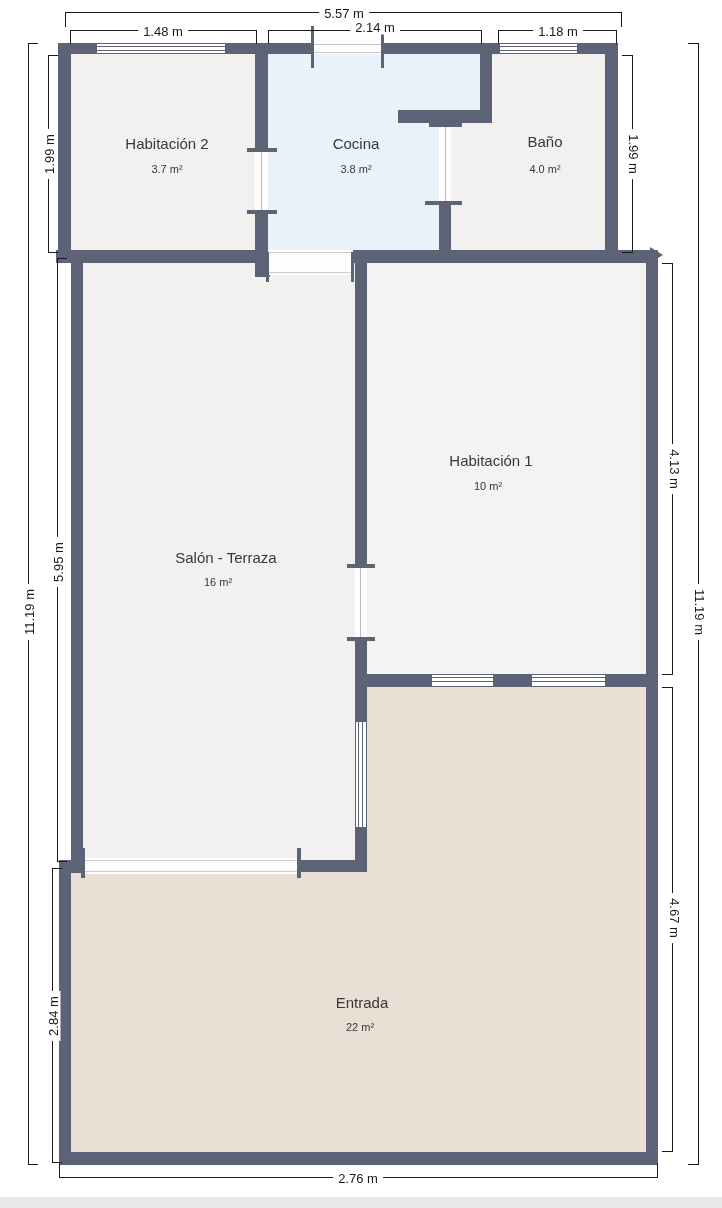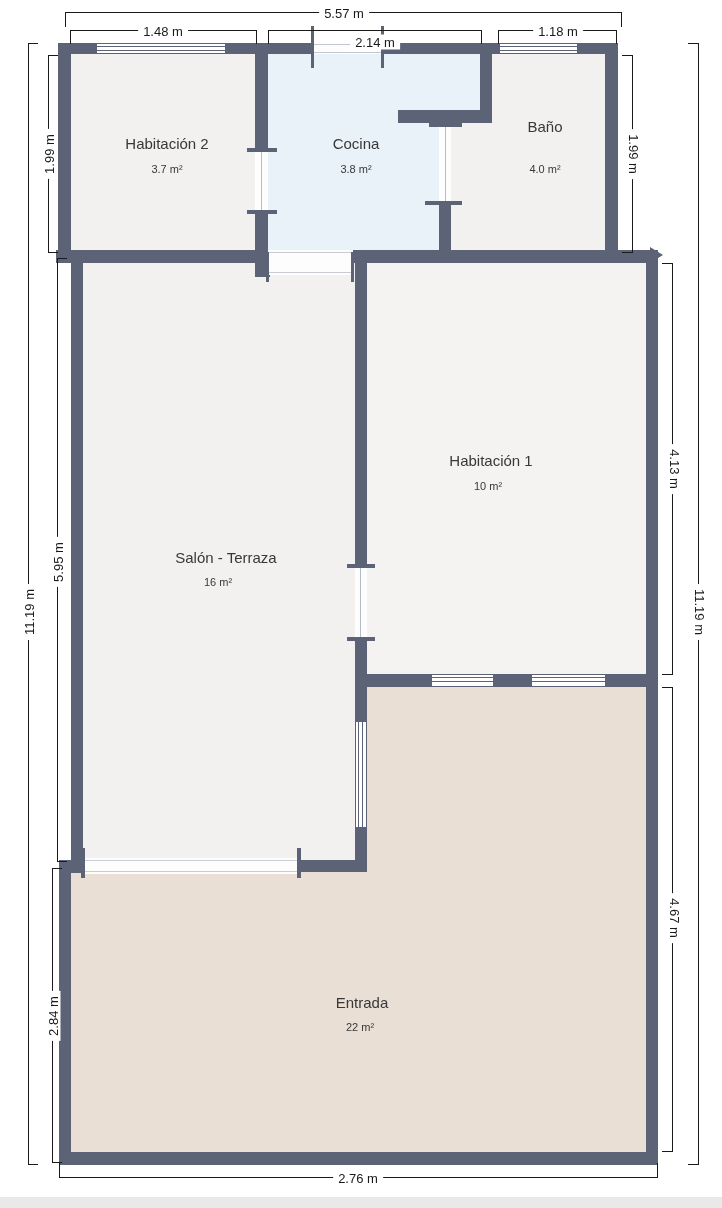--- a/index.html
+++ b/index.html
@@ -97,21 +97,21 @@
   <span class="dlabel" style="left:344px;top:13px;">5.57 m</span>
 
   <div class="dline" style="left:70px;top:30px;width:187px;height:1px;"></div>
   <div class="dline" style="left:70px;top:30px;width:1px;height:14px;"></div>
   <div class="dline" style="left:256px;top:30px;width:1px;height:14px;"></div>
   <span class="dlabel" style="left:163px;top:31px;">1.48 m</span>
 
   <div class="dline" style="left:268px;top:30px;width:214px;height:1px;"></div>
   <div class="dline" style="left:268px;top:30px;width:1px;height:14px;"></div>
   <div class="dline" style="left:481px;top:30px;width:1px;height:14px;"></div>
-  <span class="dlabel" style="left:375px;top:42px;">2.14 m</span>
+  <span class="dlabel" style="left:375px;top:27px;">2.14 m</span>
 
   <div class="dline" style="left:498px;top:30px;width:119px;height:1px;"></div>
   <div class="dline" style="left:498px;top:30px;width:1px;height:14px;"></div>
   <div class="dline" style="left:616px;top:30px;width:1px;height:14px;"></div>
   <span class="dlabel" style="left:558px;top:31px;">1.18 m</span>
 
   <div class="dline" style="left:28px;top:43px;width:1px;height:1122px;"></div>
   <div class="dline" style="left:28px;top:43px;width:10px;height:1px;"></div>
   <div class="dline" style="left:28px;top:1164px;width:10px;height:1px;"></div>
   <span class="dlabel rot-l" style="left:29px;top:612px;">11.19 m</span>
@@ -155,21 +155,21 @@
   <div class="dline" style="left:59px;top:1163px;width:1px;height:15px;"></div>
   <div class="dline" style="left:657px;top:1163px;width:1px;height:15px;"></div>
   <span class="dlabel" style="left:358px;top:1178px;">2.76 m</span>
 
   <span class="room-name" style="left:167px;top:143px;">Habitación 2</span>
   <span class="room-area" style="left:167px;top:169px;">3.7 m²</span>
 
   <span class="room-name" style="left:356px;top:143px;">Cocina</span>
   <span class="room-area" style="left:356px;top:169px;">3.8 m²</span>
 
-  <span class="room-name" style="left:545px;top:126px;">Baño</span>
+  <span class="room-name" style="left:545px;top:141px;">Baño</span>
   <span class="room-area" style="left:545px;top:169px;">4.0 m²</span>
 
   <span class="room-name" style="left:491px;top:460px;">Habitación 1</span>
   <span class="room-area" style="left:488px;top:486px;">10 m²</span>
 
   <span class="room-name" style="left:226px;top:557px;">Salón - Terraza</span>
   <span class="room-area" style="left:218px;top:582px;">16 m²</span>
 
   <span class="room-name" style="left:362px;top:1002px;">Entrada</span>
   <span class="room-area" style="left:360px;top:1027px;">22 m²</span>

